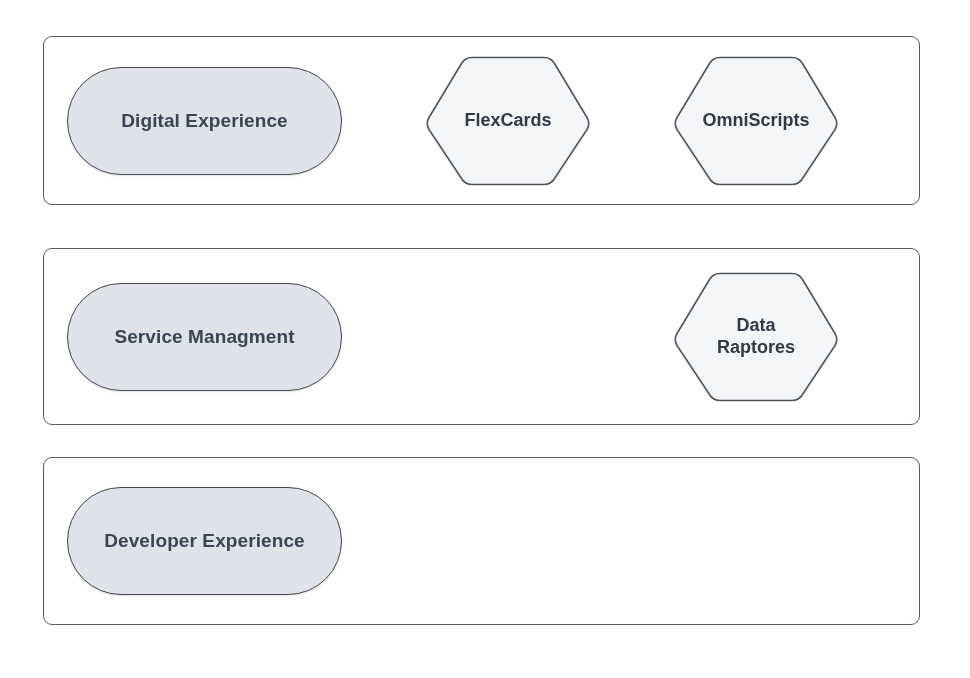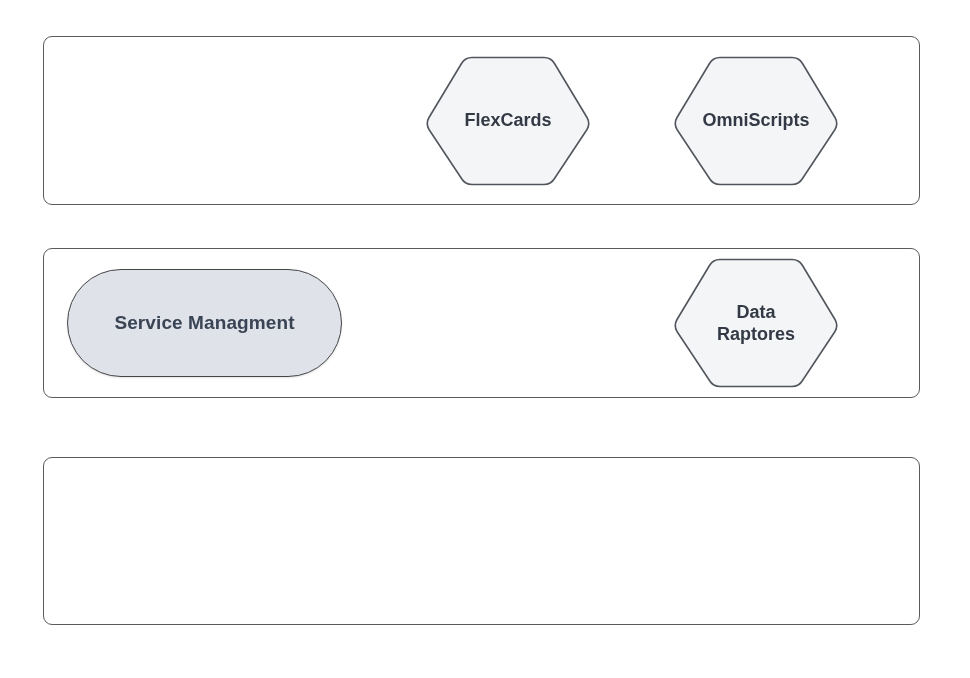--- a/index.html
+++ b/index.html
@@ -26,21 +26,21 @@
   
   .row-group {
     position: absolute;
     left: 43px;
     width: 877px;
     border: 1.4px solid #5b5b5b;
     border-radius: 9px;
     background: #ffffff;
   }
   .row-group.r0 { top: 36px;  height: 169px; }
-  .row-group.r1 { top: 248px; height: 150px; }
+  .row-group.r1 { top: 248px; height: 177px; }
   .row-group.r2 { top: 457px; height: 168px; }
 
   
   .shapes {
     position: absolute;
     inset: 0;
   }
 
   
   .pill {
@@ -105,20 +105,23 @@
   .row-group.r2 .hex-label { color: #000000; }
 </style>
 </head>
 <body>
 
 <div class="canvas">
 
   <div class="row-group r0">
     <div class="shapes">
 
+      <div class="pill">
+        <span class="pill-label">Digital Experience</span>
+      </div>
 
       <div class="hex h2">
         <svg viewBox="0 0 166 133" preserveAspectRatio="none">
           <path d="M 47 3 L 119 3 Q 126 3 129.5 9 L 162 63 Q 165.5 69 162 75 L 129.5 124 Q 126 130 119 130 L 47 130 Q 40 130 36.5 124 L 4 75 Q 0.5 69 4 63 L 36.5 9 Q 40 3 47 3 Z" fill="#f4f5f7" stroke="#50555c" stroke-width="1.6" stroke-linejoin="round"></path>
         </svg>
         <div class="hex-label">OmniScripts</div>
       </div>
 
       <div class="hex h1">
         <svg viewBox="0 0 166 133" preserveAspectRatio="none">
@@ -144,19 +147,22 @@
         </svg>
         <div class="hex-label">Data<br>Raptores</div>
       </div>
 
     </div>
   </div>
 
   <div class="row-group r2">
     <div class="shapes">
 
+      <div class="pill">
+        <span class="pill-label">Developer Experience</span>
+      </div>
 
 
 
     </div>
   </div>
 
 </div>
 
 </body></html>

